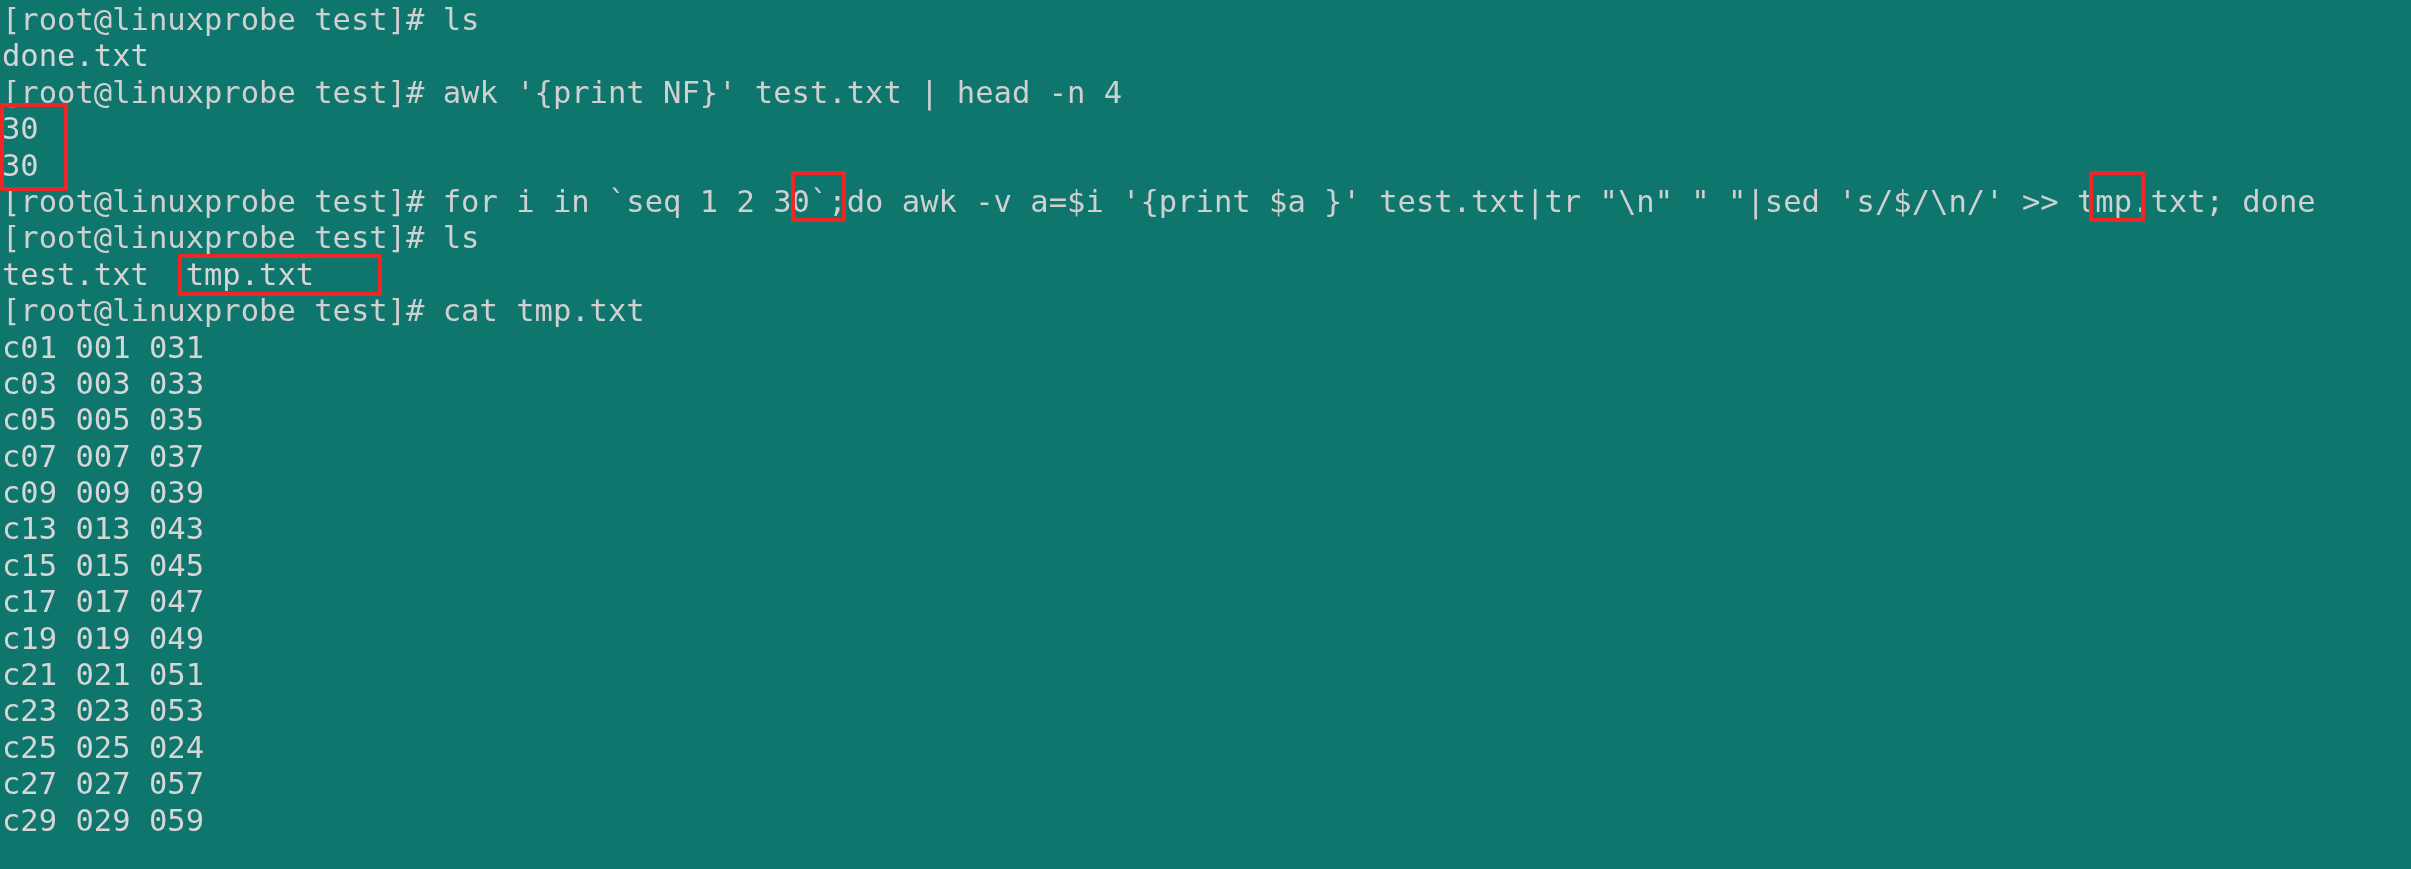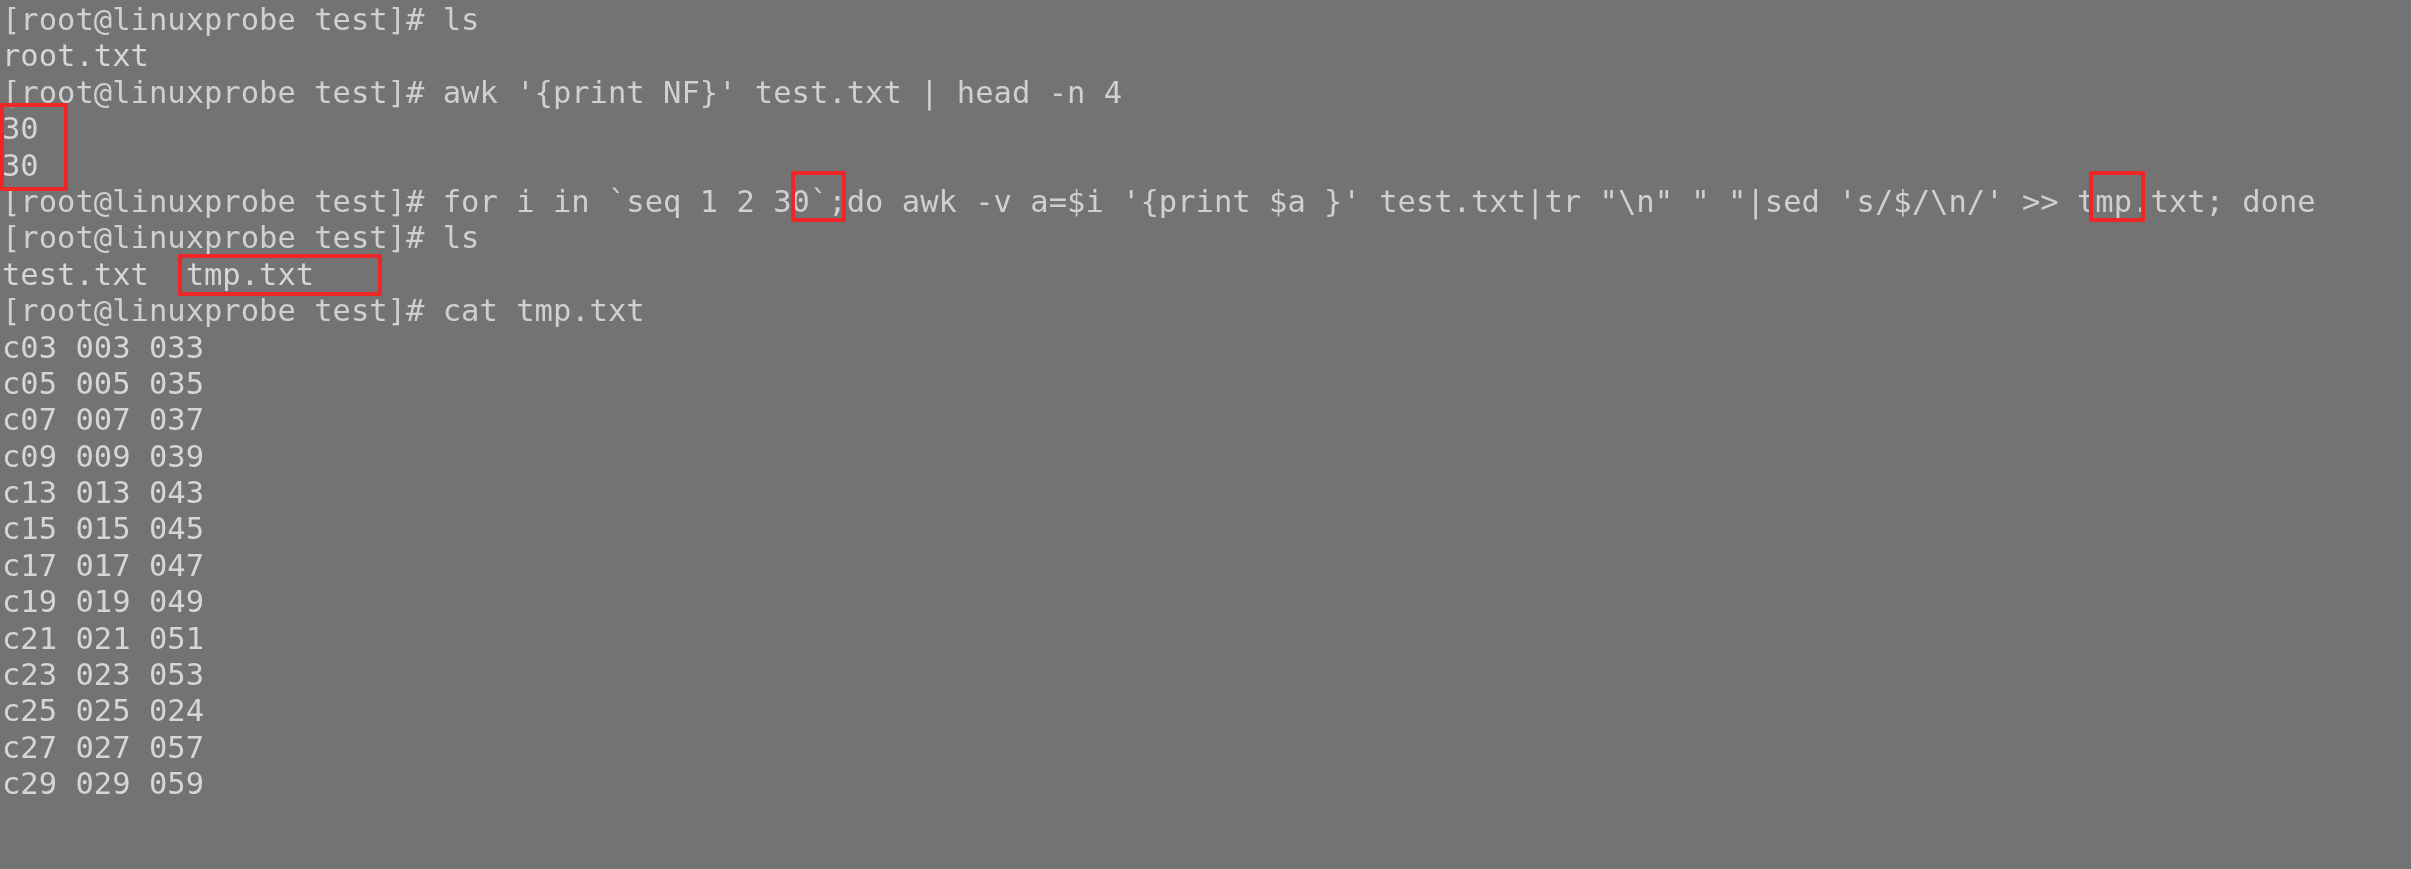--- a/index.html
+++ b/index.html
@@ -53,33 +53,34 @@
     position: absolute;
     border: 4px solid #ef2626;
     background: transparent;
     pointer-events: none;
     border-radius: 1px;
   }
 </style>
 </head>
 <body style="background: rgb(0, 0, 0);">
 
-<div id="terminal" style="background: #737373; text-decoration: underline;">
+<div id="terminal" style="background: #0f766e; text-decoration: underline;">
 
   <div id="screen">
 
   <span class="line prompt-line">[root@linuxprobe test]# ls</span>
-      <span class="line output-line">root.txt</span>
+      <span class="line output-line">done.txt</span>
       <span class="line prompt-line">[root@linuxprobe test]# awk '{print NF}' test.txt | head -n 4</span>
       <span class="line output-line">30</span>
       <span class="line output-line">30</span>
       <span class="line prompt-line">[root@linuxprobe test]# for i in `seq 1 2 30`;do awk -v a=$i '{print $a }' test.txt|tr "\n" " "|sed 's/$/\n/' &gt;&gt; tmp.txt; done</span>
       <span class="line prompt-line">[root@linuxprobe test]# ls</span>
       <span class="line output-line">test.txt  tmp.txt</span>
       <span class="line prompt-line">[root@linuxprobe test]# cat tmp.txt</span>
+      <span class="line output-line">c01 001 031</span>
       <span class="line output-line">c03 003 033</span>
       <span class="line output-line">c05 005 035</span>
       <span class="line output-line">c07 007 037</span>
       <span class="line output-line">c09 009 039</span>
       <span class="line output-line">c13 013 043</span>
       <span class="line output-line">c15 015 045</span>
       <span class="line output-line">c17 017 047</span>
       <span class="line output-line">c19 019 049</span>
       <span class="line output-line">c21 021 051</span>
       <span class="line output-line">c23 023 053</span>

